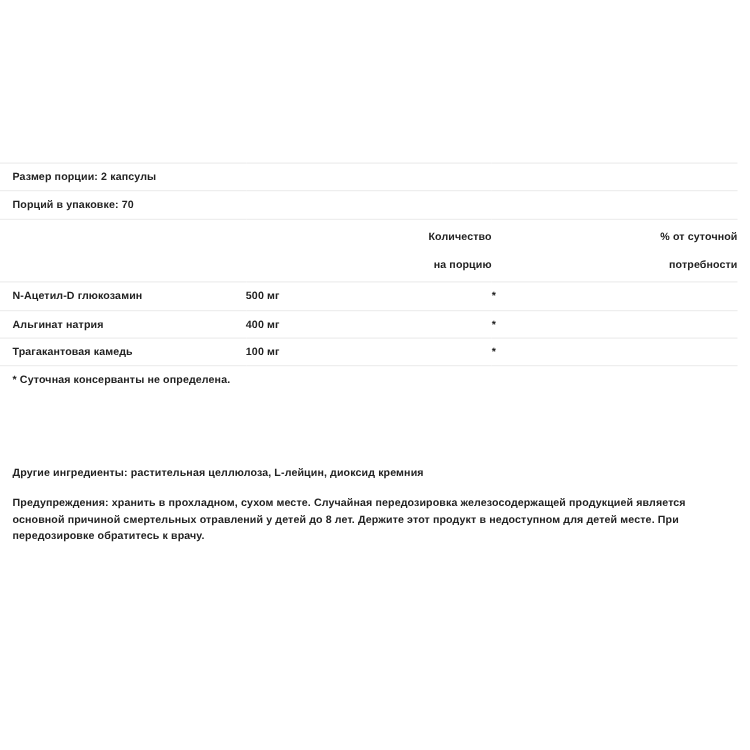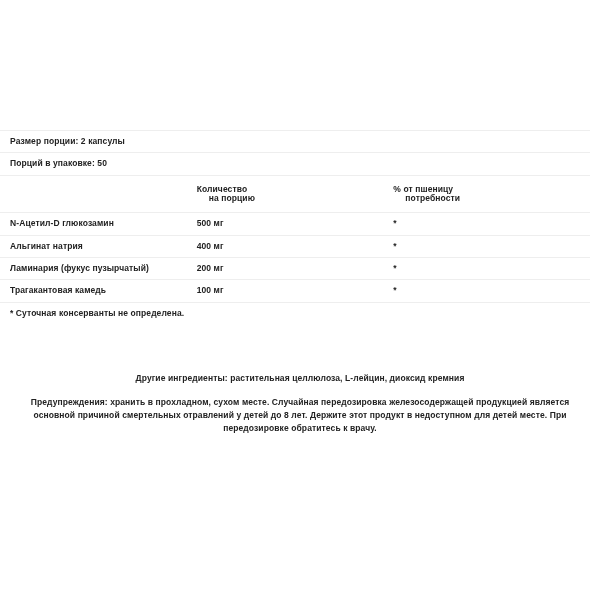--- a/index.html
+++ b/index.html
@@ -55,26 +55,28 @@
   .col-dv     { width: 140px; }
 
   .serving-row td {
     padding-top: 6px;
     padding-bottom: 6px;
   }
 
   .header-row td {
     padding-top: 9px;
     padding-bottom: 9px;
+    text-align: right;
   }
 
   .header-row .stack-line {
     display: block;
   }
   .header-row .stack-line + .stack-line {
+    margin-top: 13px;
     padding-left: 12px;
   }
 
   .footnote-row td {
     padding-top: 6px;
     padding-bottom: 6px;
   }
 
   .asterisk {
     font-weight: bold;
@@ -89,72 +91,66 @@
     width: 580px;
     font-size: 8.5px;
     font-weight: bold;
     color: #222222;
     line-height: 13px;
     letter-spacing: 0.1px;
   }
 
   .notes p {
     margin: 0 0 11px 0;
-    text-align: center;
   }
   .notes p:last-child {
     margin-bottom: 0;
   }
 </style>
 </head>
 <body>
 
 <div class="page">
 
   <div class="panel">
     <table class="facts-table">
       <tbody>
 
         <tr class="serving-row">
           <td class="col-name" colspan="3">Размер порции: 2 капсулы</td>
         </tr>
 
         <tr class="serving-row">
-          <td class="col-name" colspan="3">Порций в упаковке: 50</td>
+          <td class="col-name" colspan="3">Порций в упаковке: 70</td>
         </tr>
 
         <tr class="header-row">
           <td class="col-name"></td>
           <td class="col-amount">
             <span class="stack-line">Количество</span>
             <span class="stack-line">на порцию</span>
           </td>
           <td class="col-dv">
-            <span class="stack-line">% от пшеницу</span>
+            <span class="stack-line">% от суточной</span>
             <span class="stack-line">потребности</span>
           </td>
         </tr>
 
         <tr>
           <td class="col-name">N-Ацетил-D глюкозамин</td>
           <td class="col-amount">500 мг</td>
           <td class="col-dv asterisk">*</td>
         </tr>
 
         <tr>
           <td class="col-name">Альгинат натрия</td>
           <td class="col-amount">400 мг</td>
           <td class="col-dv asterisk">*</td>
         </tr>
 
-        <tr>
-          <td class="col-name">Ламинария (фукус пузырчатый)</td>
-          <td class="col-amount">200 мг</td>
-          <td class="col-dv asterisk">*</td>
-        </tr>
 
 
         <tr>
           <td class="col-name">Трагакантовая камедь</td>
           <td class="col-amount">100 мг</td>
           <td class="col-dv asterisk">*</td>
         </tr>
 
 
         <tr class="footnote-row">

